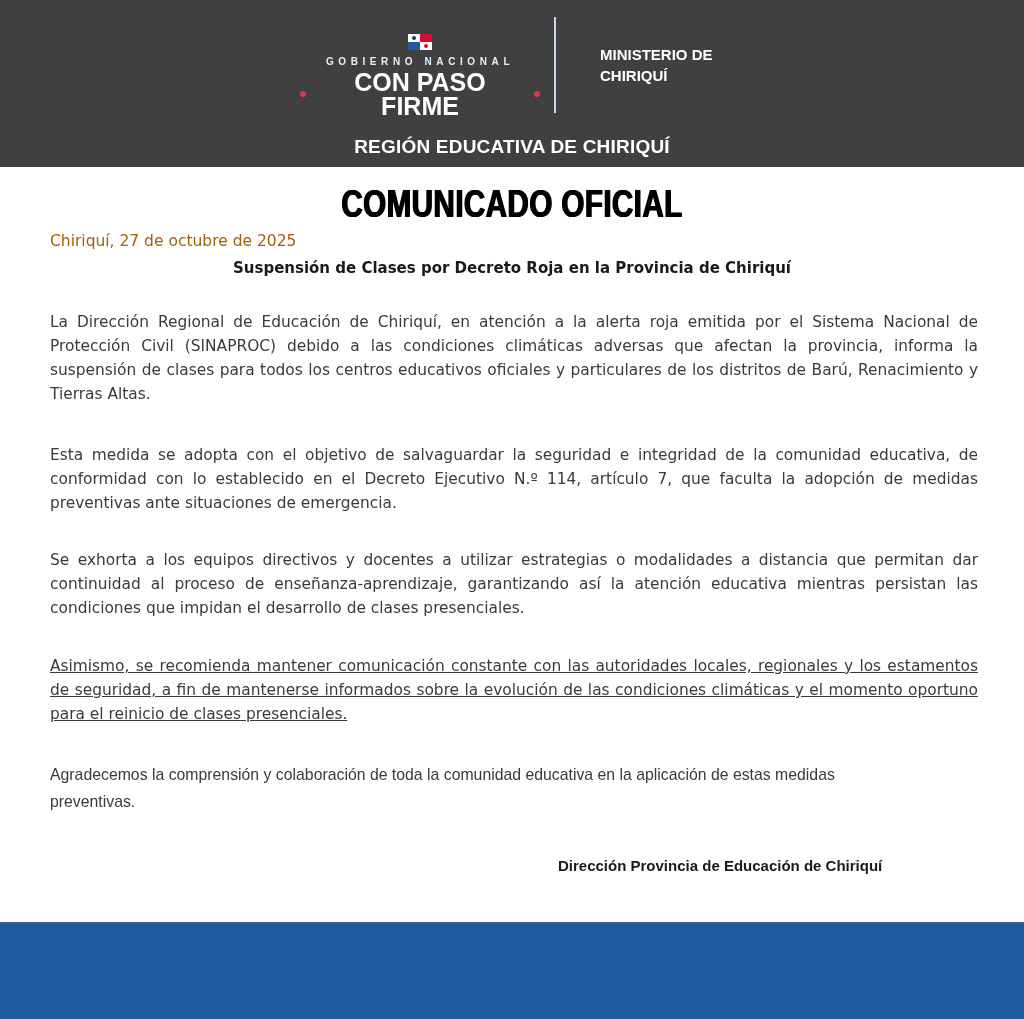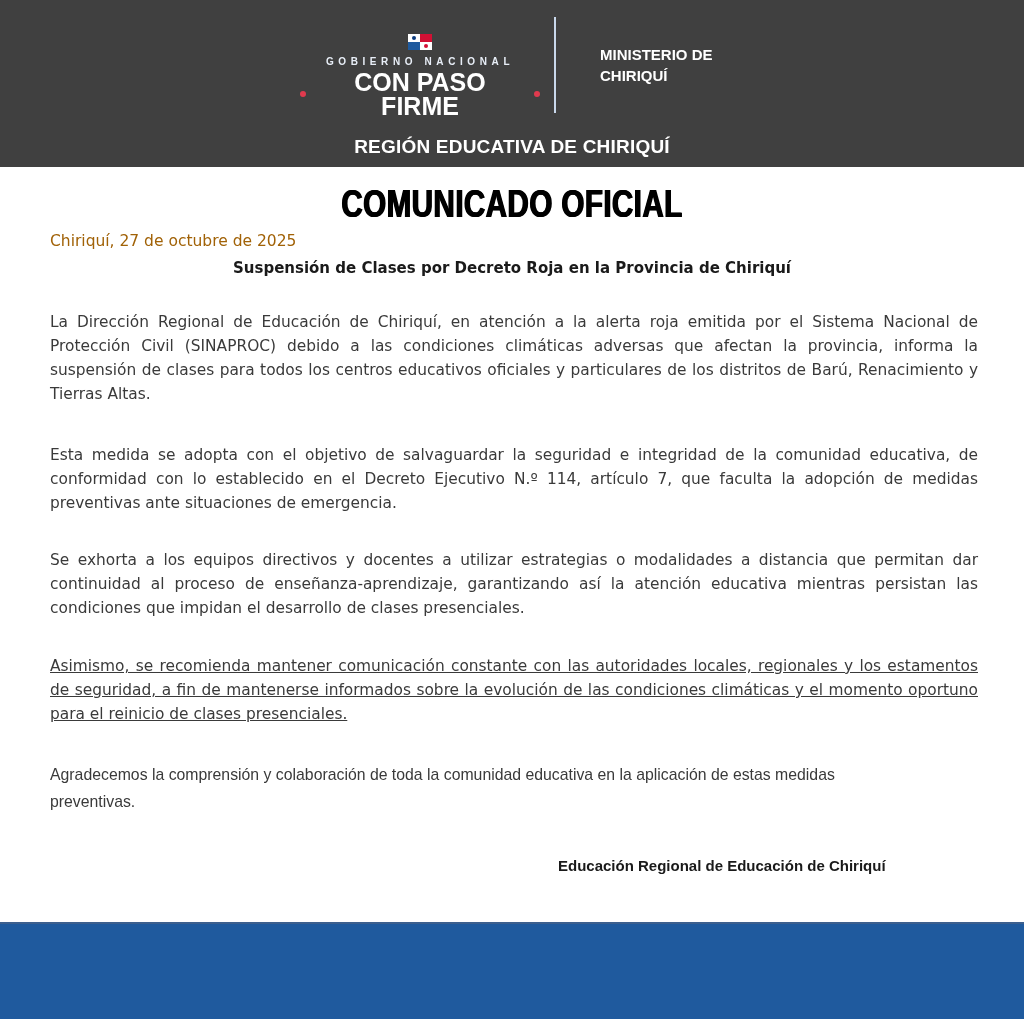--- a/index.html
+++ b/index.html
@@ -118,15 +118,15 @@
 <div class="title">COMUNICADO OFICIAL</div>
 <div class="date">Chiriquí, 27 de octubre de 2025</div>
 <div class="subject">Suspensión de Clases por Decreto Roja en la Provincia de Chiriquí</div>
 
 <p class="para p1">La Dirección Regional de Educación de Chiriquí, en atención a la alerta roja emitida por el Sistema Nacional de Protección Civil (SINAPROC) debido a las condiciones climáticas adversas que afectan la provincia, informa la suspensión de clases para todos los centros educativos oficiales y particulares de los distritos de Barú, Renacimiento y Tierras Altas.</p>
 <p class="para p2">Esta medida se adopta con el objetivo de salvaguardar la seguridad e integridad de la comunidad educativa, de conformidad con lo establecido en el Decreto Ejecutivo N.º 114, artículo 7, que faculta la adopción de medidas preventivas ante situaciones de emergencia.</p>
 <p class="para p3">Se exhorta a los equipos directivos y docentes a utilizar estrategias o modalidades a distancia que permitan dar continuidad al proceso de enseñanza-aprendizaje, garantizando así la atención educativa mientras persistan las condiciones que impidan el desarrollo de clases presenciales.</p>
 <p class="para p4">Asimismo, se recomienda mantener comunicación constante con las autoridades locales, regionales y los estamentos de seguridad, a fin de mantenerse informados sobre la evolución de las condiciones climáticas y el momento oportuno para el reinicio de clases presenciales.</p>
 <p class="para p5">Agradecemos la comprensión y colaboración de toda la comunidad educativa en la aplicación de estas medidas preventivas.</p>
 
-<div class="signature">Educación Regional de Educación de Chiriquí</div>
+<div class="signature">Dirección Provincia de Educación de Chiriquí</div>
 
 <div class="footer"></div>
 
 </body></html>

